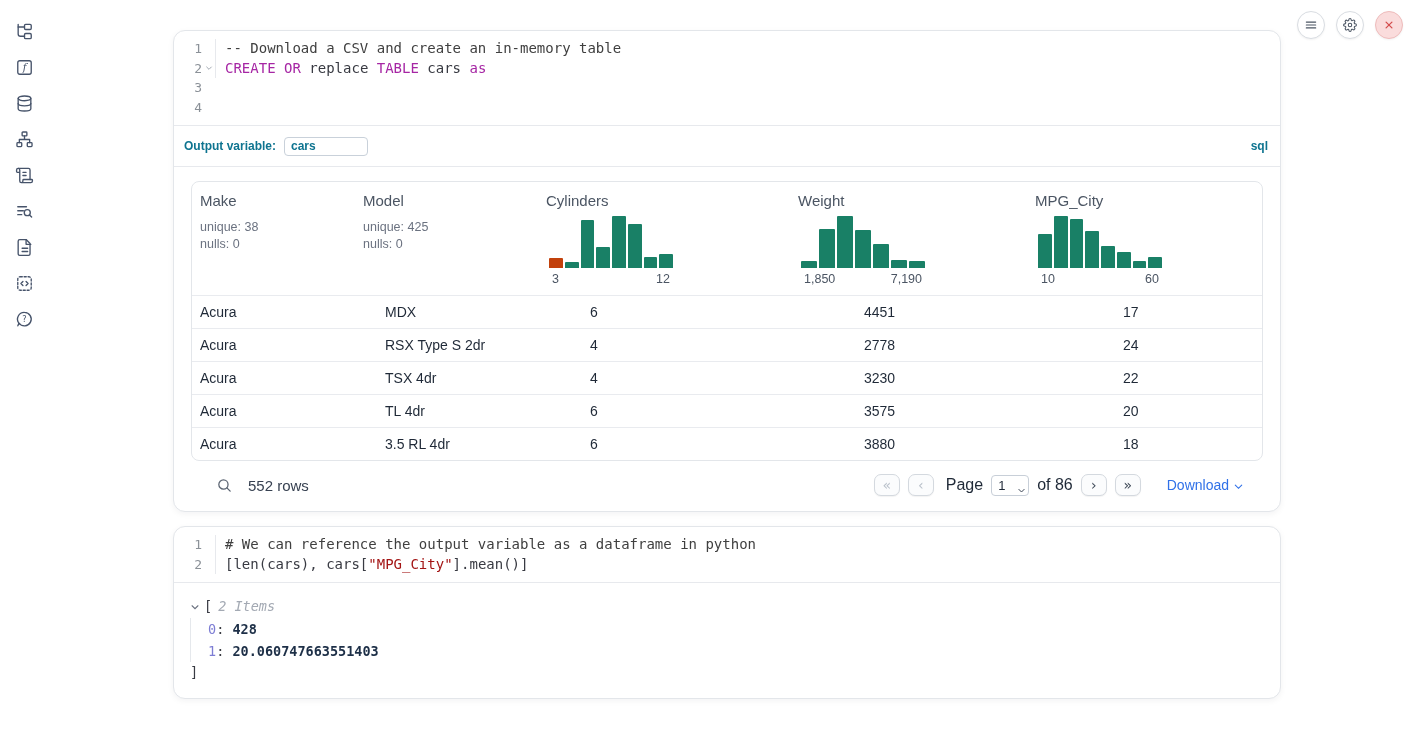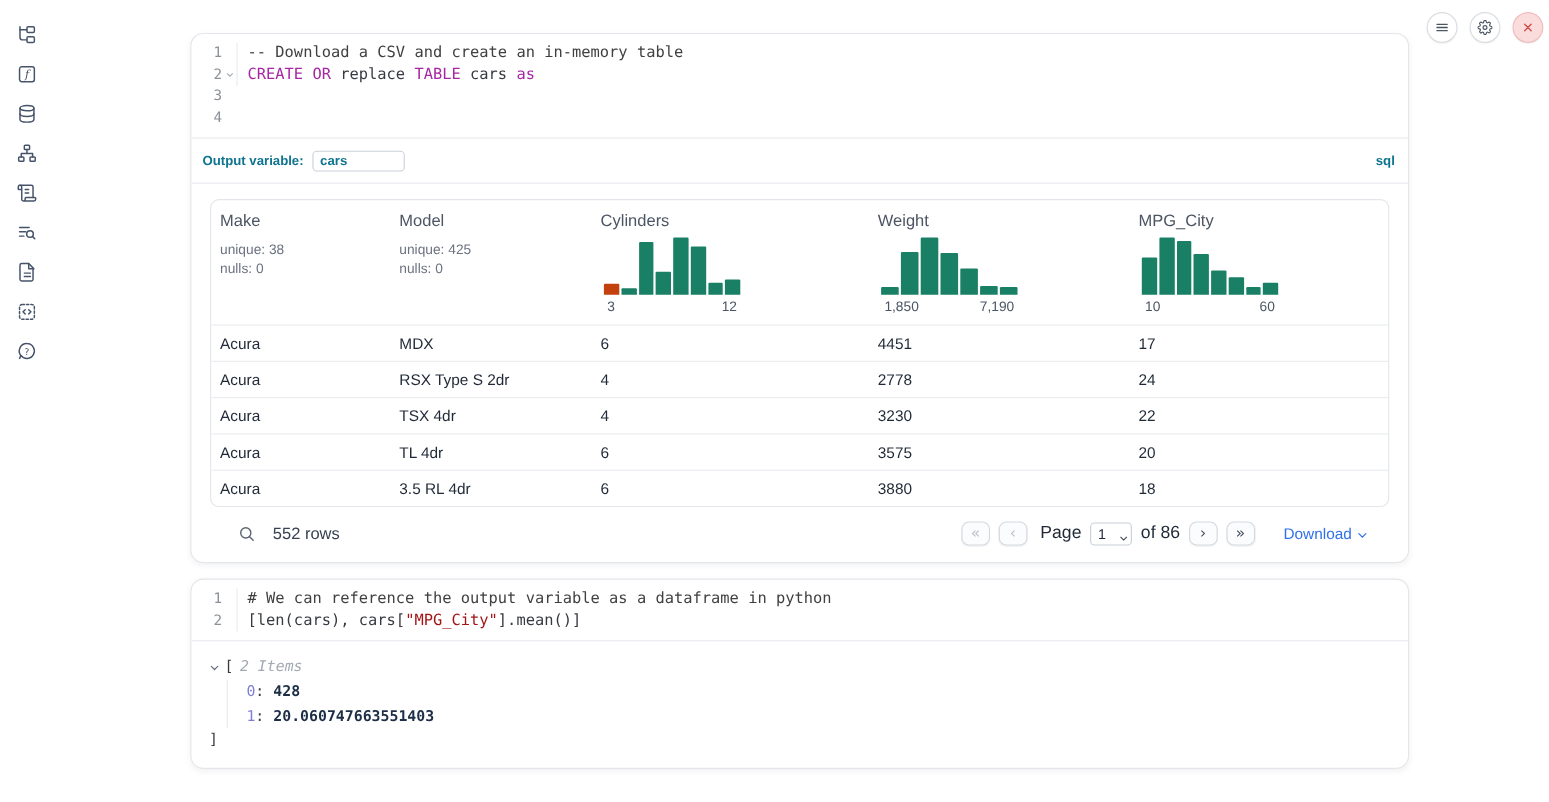--- a/index.html
+++ b/index.html
@@ -54,21 +54,21 @@
   .table-card { border:1px solid #e3e6ea; border-radius:8px; overflow:hidden; }
   .tgrid { display:grid; grid-template-columns:163px 183px 252px 237px 1fr; }
   .th { padding:10px 8px 9px 8px; }
   .th-title { font-size:15px; color:#4b5563; cursor:pointer; }
   .th-stats { margin-top:10px; font-size:12.5px; color:#6b7280; line-height:17px; }
   .hist { margin-top:7px; width:124px; margin-left:3px; }
   .hist-bars { display:flex; align-items:flex-end; gap:2px; height:52px; }
   .hist-bars i { flex:1; background:#198066; border-radius:1px 1px 0 0; }
   .hist-labels { display:flex; justify-content:space-between; font-size:12.5px; color:#4b5563;
                  margin-top:4px; padding:0 3px; }
-  .tr { border-top:1px solid #e9ebef; height:33px; align-items:center; cursor:default; }
+  .tr { border-top:1px solid #e9ebef; height:33px; align-items:center; cursor:default;gap:22px; }
   .td { padding-left:8px; font-size:14px; color:#1f2937; white-space:nowrap; overflow:hidden; }
 
   
   .tfoot { display:flex; align-items:center; margin:10px 19px 12px 25px; height:28px; }
   .search-ico { color:#5b6472; display:flex; cursor:pointer; }
   .search-ico svg { width:17px; height:17px; }
   .rowcount { margin-left:15px; font-size:15px; color:#374151; }
   .pager { margin-left:auto; display:flex; align-items:center; gap:8px; }
   .pg-btn { width:26px; height:22px; border:1px solid #d4d9df; border-radius:7px; background:#fbfcfd;
             box-shadow:0 1px 1px rgba(0,0,0,.05); font-size:14px; line-height:1; color:#3f4a58;
@@ -86,21 +86,21 @@
   .download svg { width:11px; height:11px; margin-top:2px; }
 
   
   .tree-output { border-top:1px solid #e7e9ed; padding:13px 16px 16px 16px;
                  font-family:"DejaVu Sans Mono", monospace; font-size:13.5px; color:#383a42;
                  line-height:21px; }
   .tl1 { display:flex; align-items:center; gap:4px; }
   .tchev { color:#6b7280; display:flex; cursor:pointer; }
   .tchev svg { width:10px; height:10px; }
   .items-lbl { font-style:italic; color:#a3a9b3; margin-left:2px; }
-  .tchildren { border-left:1px solid #e5e8ec; margin-left:16px; padding-left:17px; margin-top:1px; }
+  .tchildren { border-left:1px solid #e5e8ec; margin-left:0; padding-left:17px; margin-top:1px; }
   .tentry { line-height:22px; }
   .tidx { color:#7d7dd4; }
   .tval { color:#1d2f47; font-weight:bold; }
   .tclose { line-height:20px; }
 </style>
 </head>
 <body>
 
 <div class="sidebar" id="sidebar">
     <div class="sb-btn">

